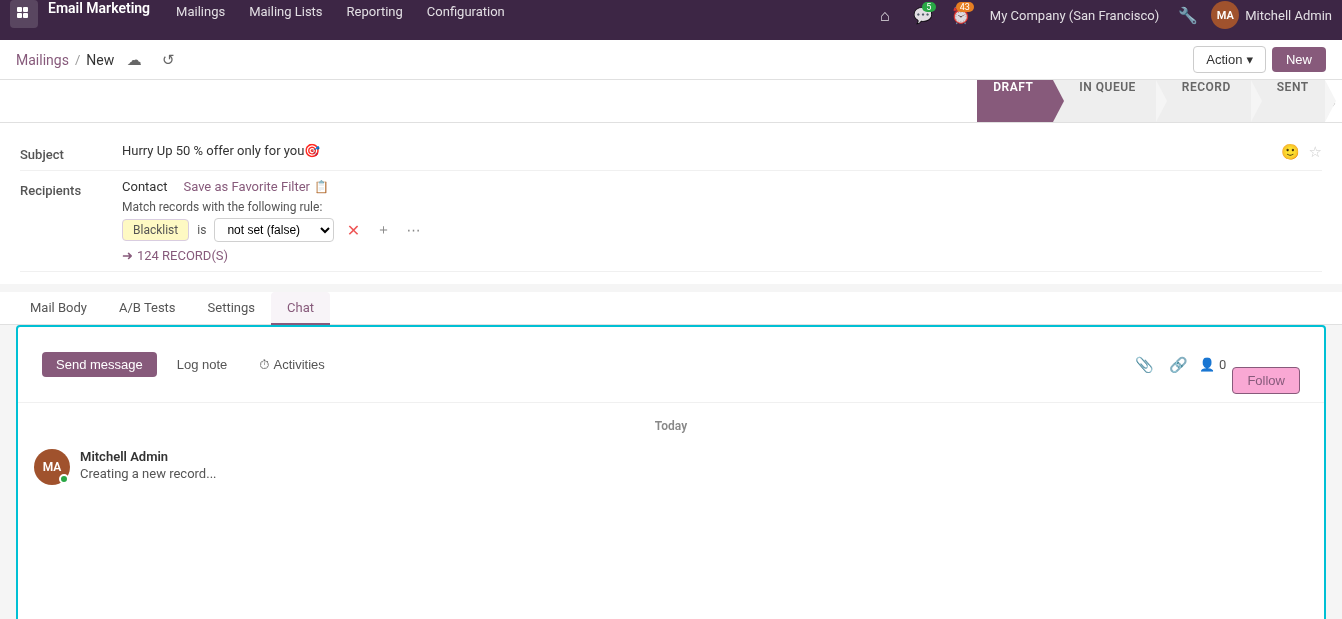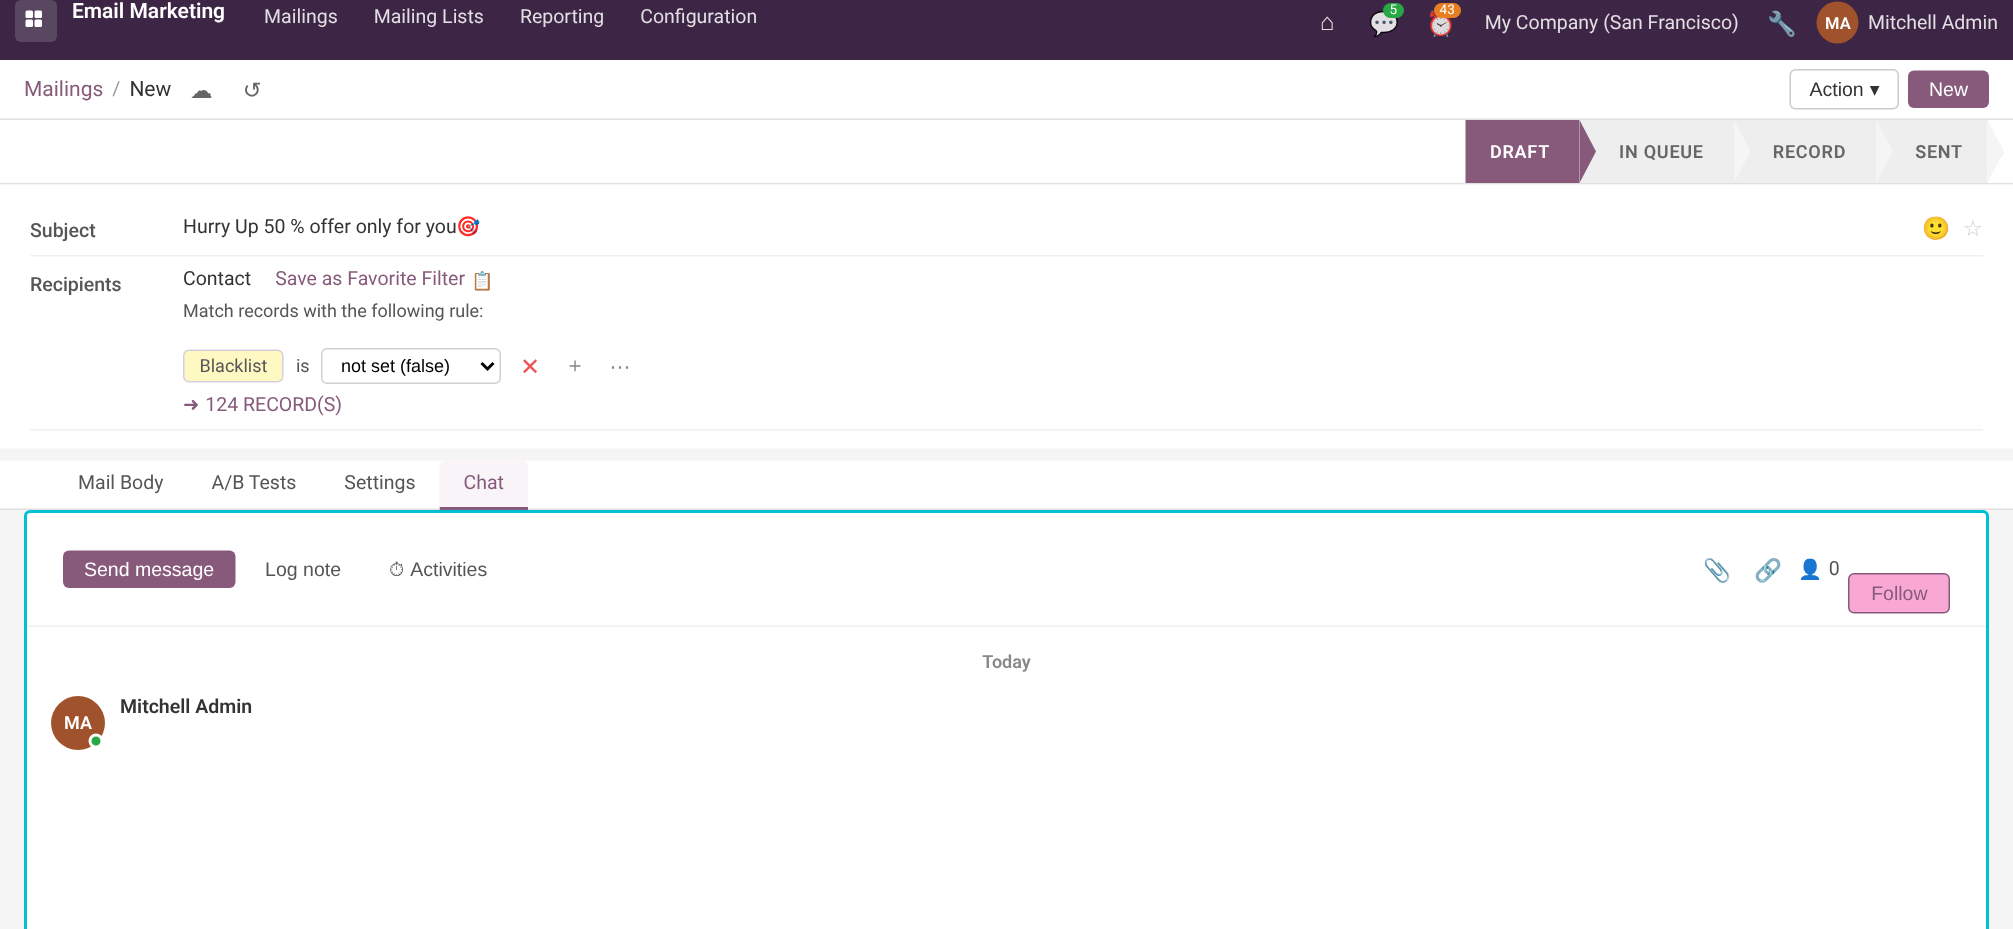--- a/index.html
+++ b/index.html
@@ -177,21 +177,21 @@
     }
     .subject-text {
       font-size: 13px;
       color: #333;
     }
     .recipients-content { flex: 1; }
     .save-filter {
       display: flex; align-items: center; gap: 4px;
       color: #875a7b; font-size: 13px; cursor: pointer;
     }
-    .match-rule { font-size: 12px; color: #555; margin-bottom: 18px; }
+    .match-rule { font-size: 12px; color: #555; margin-bottom: 4px; }
     .filter-row {
       display: flex; align-items: center; gap: 8px; margin-bottom: 6px;
     }
     .filter-tag {
       background: #fef9c3;
       border: 1px solid #d9cde0;
       border-radius: 4px;
       padding: 3px 10px;
       font-size: 12px;
       color: #555;
@@ -219,21 +219,21 @@
       display: flex; align-items: center; gap: 4px;
       color: #875a7b; font-size: 13px; cursor: pointer; margin-top: 4px;
     }
 
     
     .tabs-row {
       display: flex;
       border-bottom: 1px solid #e0e0e0;
       margin-top: 8px;
       background: #fff;
-      padding: 0 36px;
+      padding: 0 14px;
     }
     .tab-item {
       padding: 8px 16px;
       cursor: pointer;
       font-size: 13px;
       color: #555;
       border-bottom: 2px solid transparent;
       margin-bottom: -1px;
     }
     .tab-item.active {
@@ -328,21 +328,21 @@
       border-radius: 50%;
       border: 2px solid #fff;
     }
     .msg-content { flex: 1; }
     .msg-author { font-weight: 600; font-size: 13px; color: #333; }
     .msg-text { font-size: 13px; color: #555; margin-top: 2px; }
     .pipeline-steps {
       display: flex; align-items: stretch;
     }
     .pstep {
-      display: flex; align-items: center;
+      display: flex; 
       padding: 0 20px 0 26px;
       height: 42px;
       font-size: 12px;
       font-weight: 600;
       letter-spacing: 0.5px;
       position: relative;
       cursor: pointer;
       color: #666;
       background: #f5f5f5;
     }
@@ -509,16 +509,17 @@
 
   <div class="chat-body">
     <div class="date-divider">Today</div>
     <div class="message-item">
       <div class="msg-avatar">
         <span>MA</span>
         <div class="status-dot"></div>
       </div>
       <div class="msg-content">
         <div class="msg-author">Mitchell Admin</div>
+        <div class="msg-text">Creating a new record...</div>
       </div>
     </div>
   </div>
 </div>
 
 </body></html>

